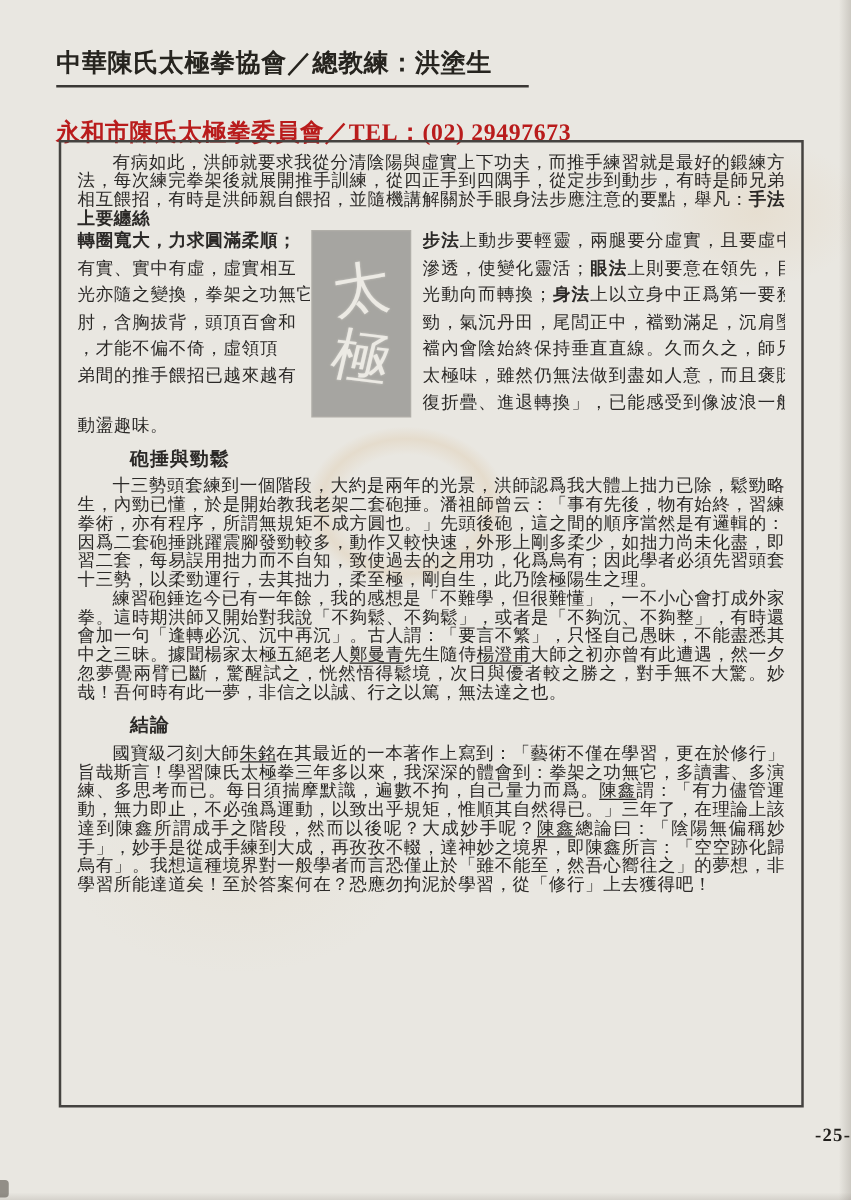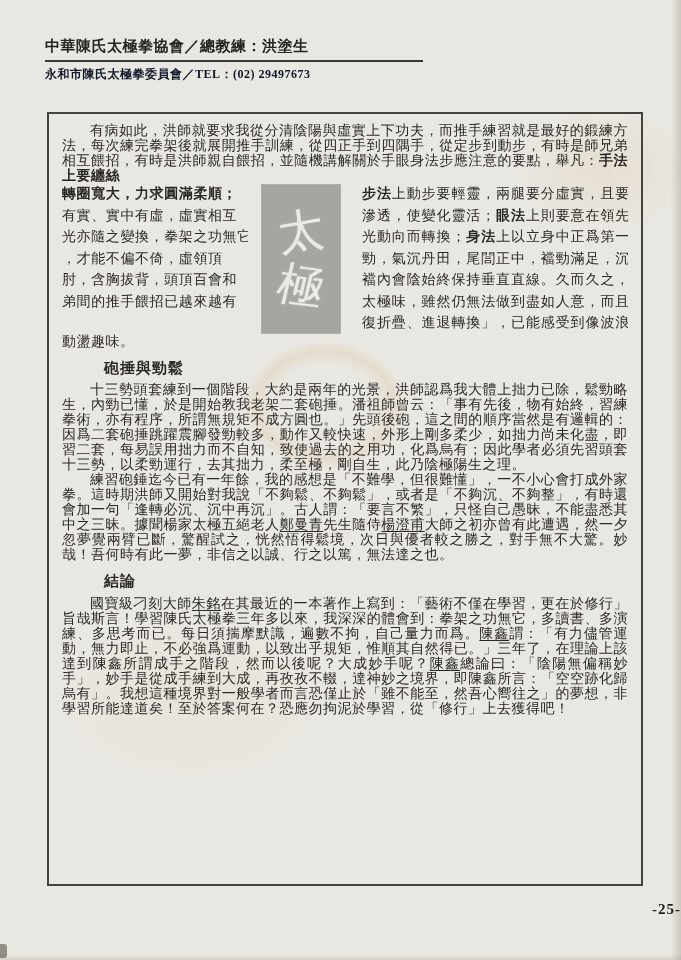--- a/index.html
+++ b/index.html
@@ -22,39 +22,39 @@
   .stain{position:absolute;border-radius:50%;pointer-events:none;}
   .s1{left:520px;top:110px;width:170px;height:120px;
     background:radial-gradient(closest-side,rgba(214,170,110,.14),rgba(214,170,110,0));}
   .s2{left:230px;top:330px;width:190px;height:150px;
     background:radial-gradient(closest-side,rgba(206,160,96,0) 55%,rgba(206,160,96,.16) 72%,rgba(206,160,96,0) 85%);}
   .s3{left:60px;top:620px;width:260px;height:160px;
     background:radial-gradient(closest-side,rgba(210,180,130,.07),rgba(210,180,130,0));}
 
   
   .hdr{position:absolute;left:45px;top:37px;}
-  .hline1{display:inline-block;min-width:378px;font-weight:bold;font-size:15px;
+  .hline1{display:inline-block;min-width:378px;font-weight:bold;font-size:20px;
     letter-spacing:.5px;border-bottom:2px solid #3a3835;padding-bottom:4px;color:#26241f;}
-  .hline2{margin-top:4px;font-weight:bold;font-size:12px;letter-spacing:.5px;color:#0f172a;}
+  .hline2{margin-top:23px;font-weight:bold;font-size:19px;letter-spacing:.5px;color:#b91c1c;}
 
   
   .abox{position:absolute;left:47px;top:112px;width:596px;height:774px;
     box-sizing:border-box;border:2px solid #454340;padding:9px 13px 6px 13px;
     overflow:hidden;}
   .para{margin:0;font-size:14px;line-height:15px;letter-spacing:.5px;
     text-align:justify;}
   .indent{text-indent:2em;}
   .b{font-weight:bold;}
   .u{text-decoration:underline;text-underline-offset:2px;}
 
   h3.shead{margin:9px 0 3px 42px;font-size:15px;line-height:21.5px;
     font-weight:bold;letter-spacing:1px;}
 
   
-  .wrapsec{display:flex;align-items:flex-start;gap:12px;}
+  .wrapsec{display:flex;align-items:flex-start;}
   .col{overflow:hidden;}
   .col .tline{height:21.5px;line-height:21.5px;font-size:14px;white-space:nowrap;}
   .col.left{width:186px;letter-spacing:.6px;}
   .col.right{flex:1;letter-spacing:.9px;}
   .taiji{width:78px;height:148px;margin:2px 10px 0 2px;background:#a6a5a1;
     box-shadow:0 0 0 1px rgba(120,118,112,.5);
     display:flex;flex-direction:column;align-items:center;justify-content:center;
     gap:2px;flex:none;}
   .taiji .glyph{color:#eceae4;font-size:46px;line-height:56px;
     font-family:"Liberation Serif","DejaVu Serif",serif;
@@ -81,22 +81,22 @@
 
   <div class="abox">
 
     <p class="para indent"><span>有病如此，洪師就要求我從分清陰陽與虛實上下功夫，而推手練習就是最好的鍛練方法，每次練完拳架後就展開推手訓練，從四正手到四隅手，從定步到動步，有時是師兄弟相互餵招，有時是洪師親自餵招，並隨機講解關於手眼身法步應注意的要點，舉凡：</span><span class="b">手法上要纏絲</span></p>
 
     <div class="wrapsec">
       <div class="col left">
           <div class="tline"><span class="b">轉圈寬大，力求圓滿柔順；</span></div>
           <div class="tline"><span>有實、實中有虛，虛實相互</span></div>
           <div class="tline"><span>光亦隨之變換，拳架之功無它</span></div>
+          <div class="tline"><span>肘，含胸拔背，頭頂百會和</span></div>
           <div class="tline"><span>，才能不偏不倚，虛領頂</span></div>
-          <div class="tline"><span>肘，含胸拔背，頭頂百會和</span></div>
           <div class="tline"><span>弟間的推手餵招已越來越有</span></div>
         </div>
       <div class="taiji">
         <span class="glyph g1">太</span>
         <span class="glyph g2">極</span>
       </div>
       <div class="col right">
           <div class="tline"><span class="b">步法</span><span>上動步要輕靈，兩腿要分虛實，且要虛中</span></div>
           <div class="tline"><span>滲透，使變化靈活；</span><span class="b">眼法</span><span>上則要意在領先，目</span></div>
           <div class="tline"><span>光動向而轉換；</span><span class="b">身法</span><span>上以立身中正爲第一要務</span></div>

